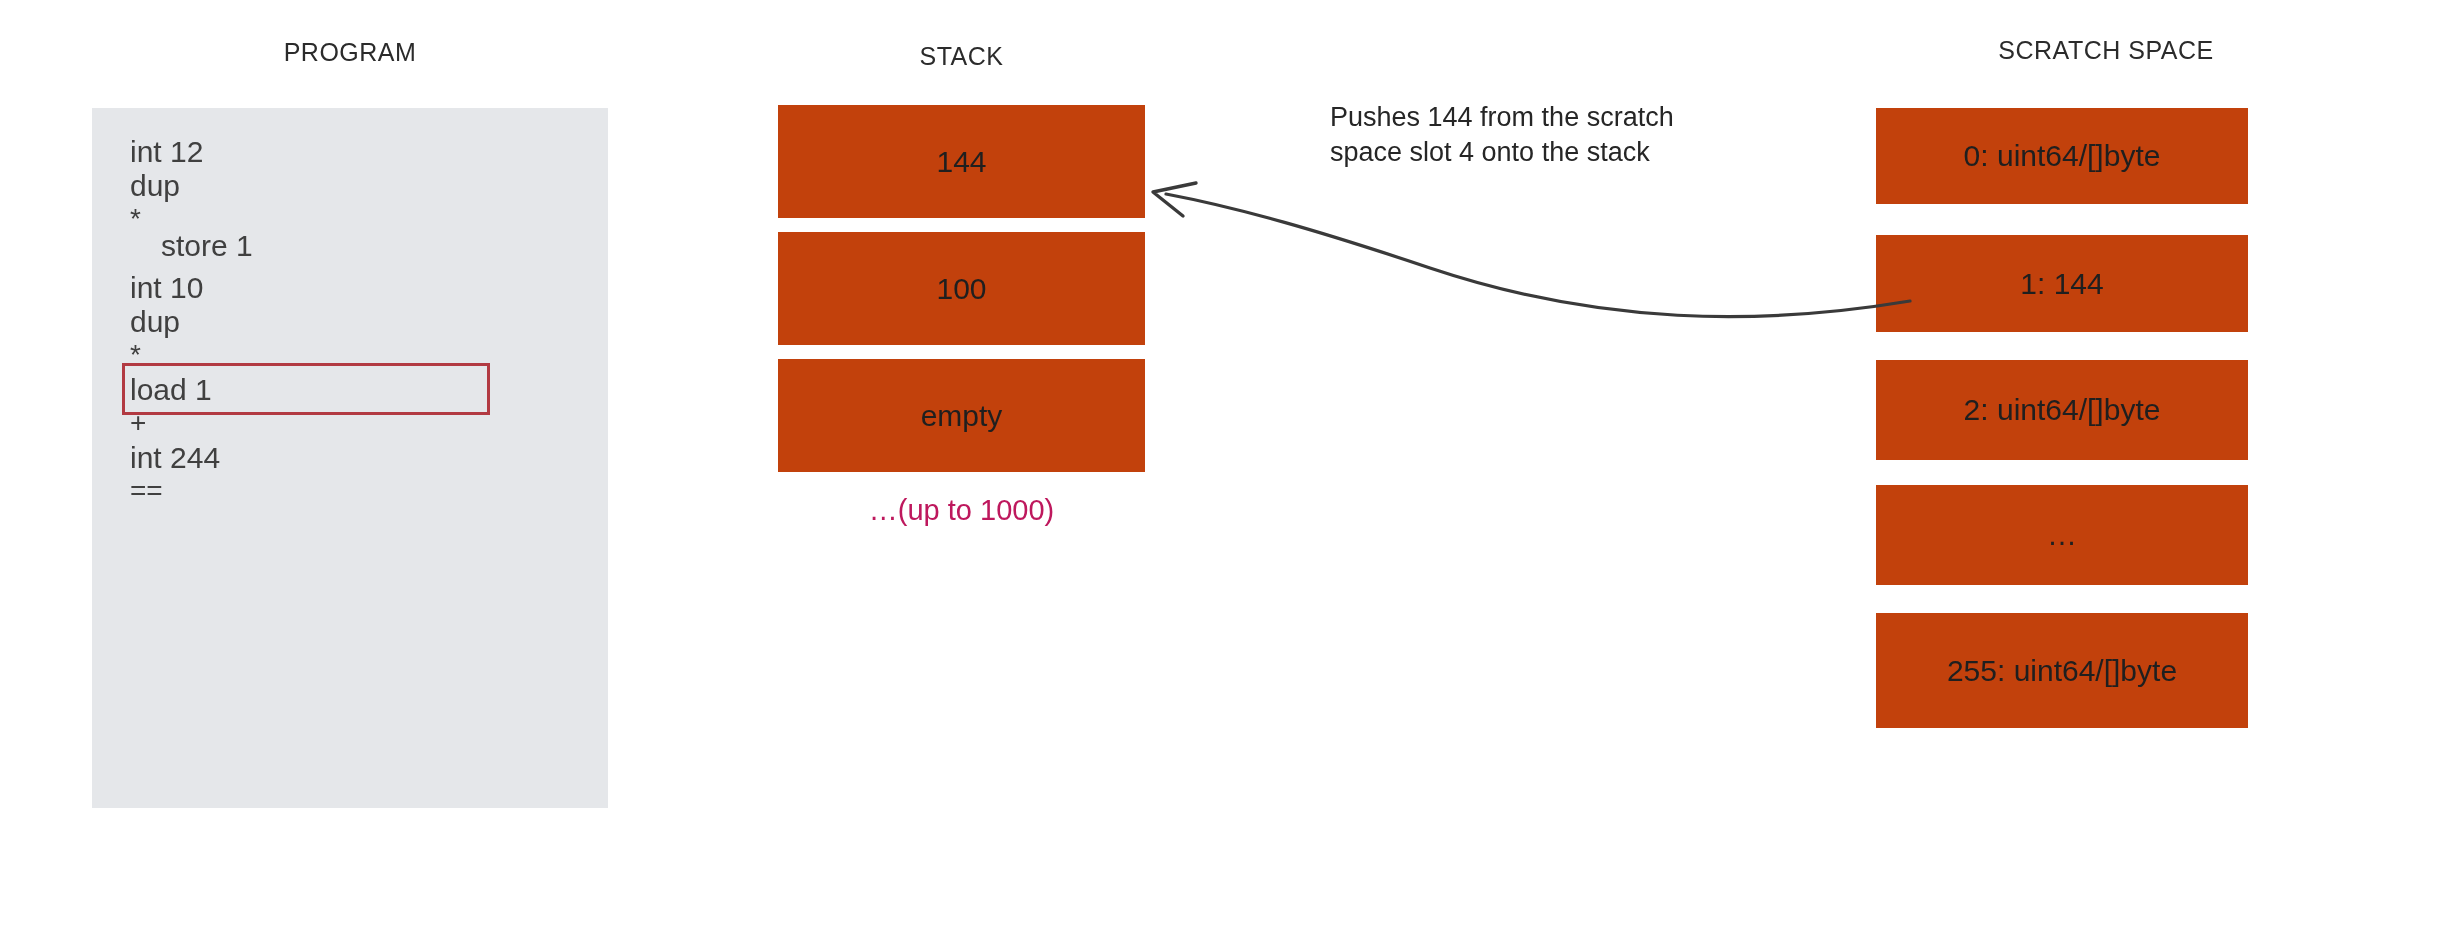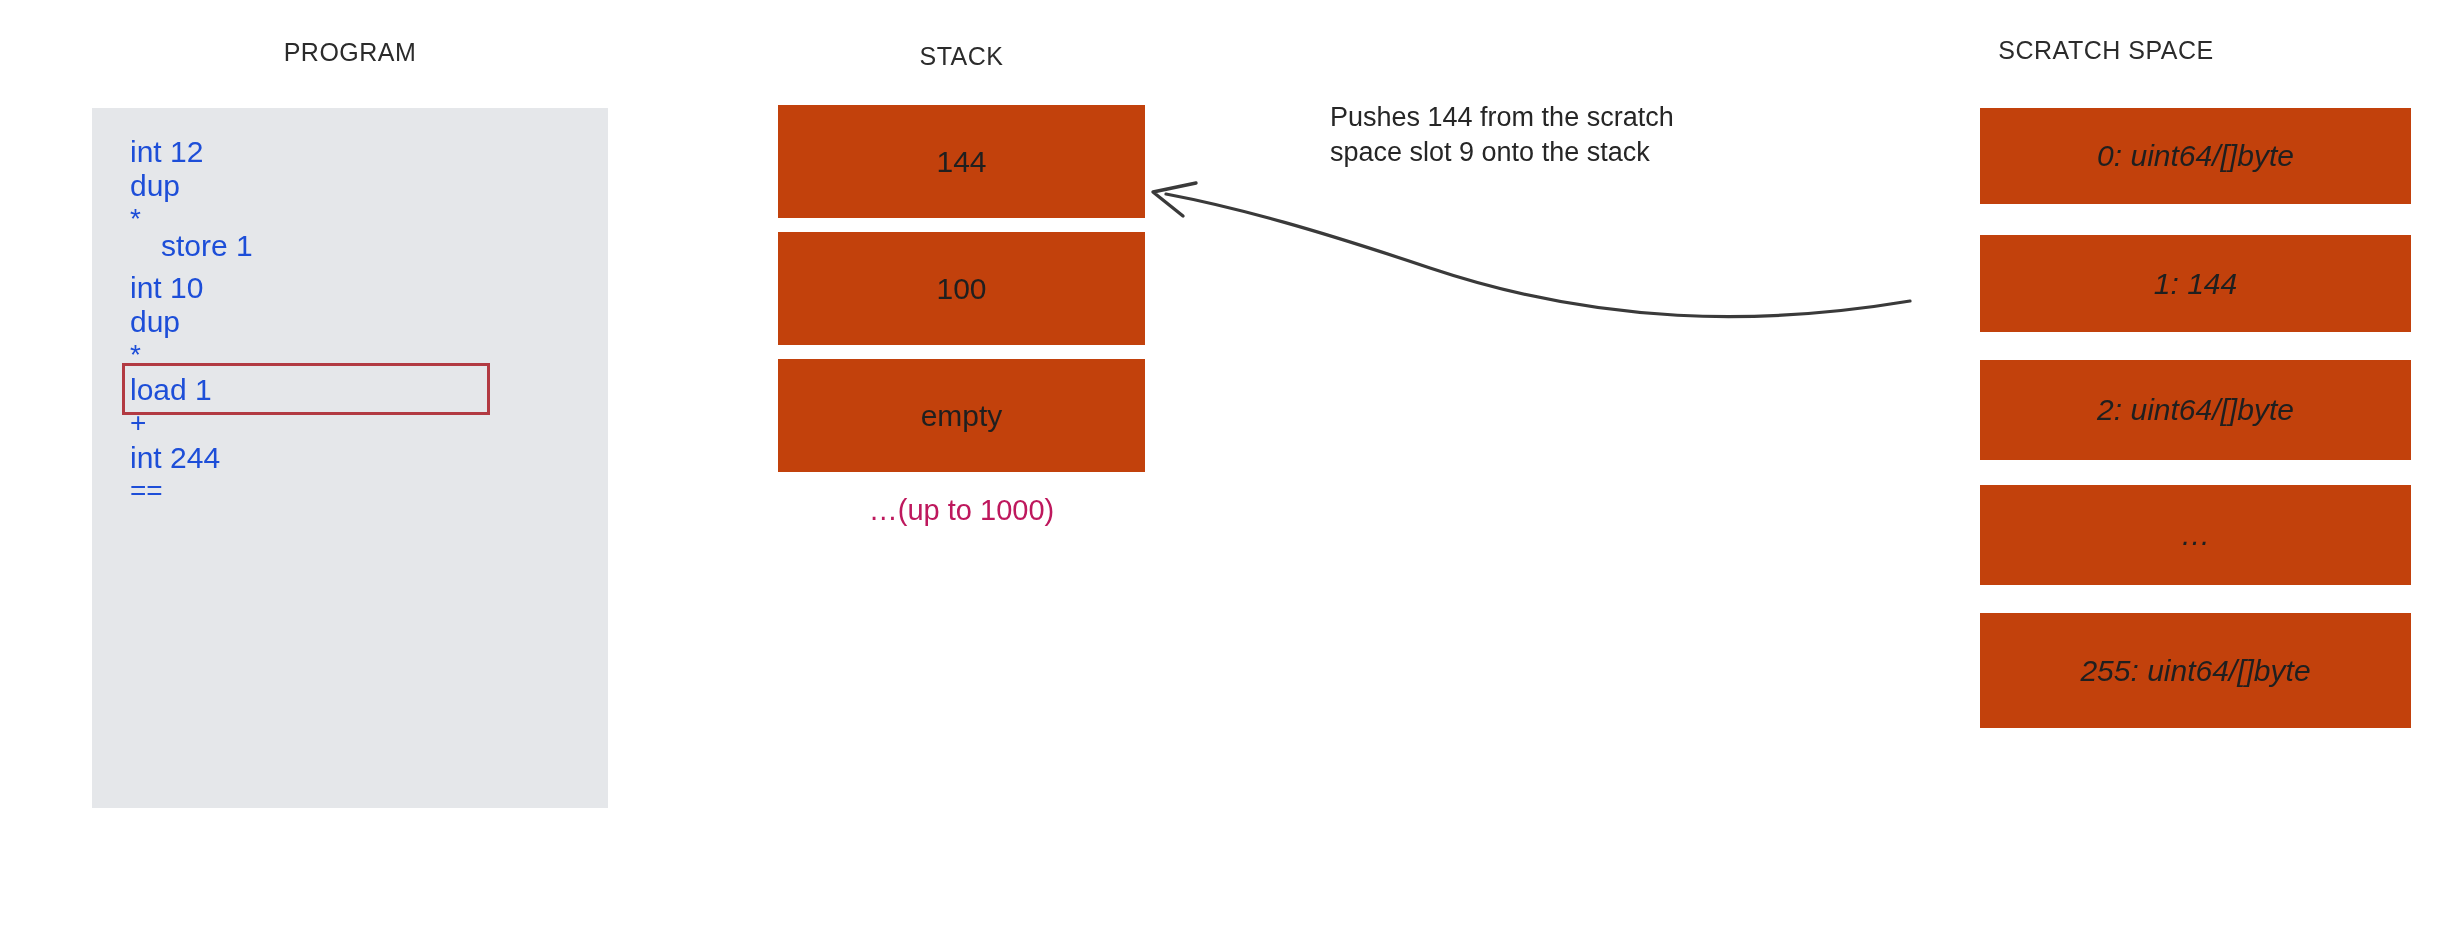--- a/index.html
+++ b/index.html
@@ -40,21 +40,21 @@
     left: 92px;
     top: 108px;
     width: 516px;
     height: 700px;
     background: #e5e7ea;
   }
   .program-line {
     position: absolute;
     left: 38px;
     font-size: 30px;
-    color: #1d4ed8;
+    color: #404040;
     line-height: 1;
     white-space: pre;
   }
   .program-line.op-sym {
     font-size: 28px;
   }
   #program-highlight {
     position: absolute;
     left: 30px;
     top: 406px;
@@ -84,21 +84,21 @@
     left: 778px;
     top: 494px;
     width: 367px;
     text-align: center;
     font-size: 29px;
     color: #be185d;
     white-space: nowrap;
   }
 
   
-  #scratch-col .slot { left: 1980px; width: 431px; font-style: italic; }
+  #scratch-col .slot { left: 1876px; width: 372px; }
 
   
   #annotation {
     position: absolute;
     left: 1330px;
     top: 100px;
     width: 470px;
     font-size: 27px;
     line-height: 1.28;
     color: #262626;
@@ -155,21 +155,21 @@
 
   <div class="slot" style="top: 108px; height: 96px;">0: uint64/[]byte</div>
       <div class="slot" style="top: 235px; height: 97px;">1: 144</div>
       <div class="slot" style="top: 360px; height: 100px;">2: uint64/[]byte</div>
       <div class="slot" style="top: 485px; height: 100px;">…</div>
       <div class="slot" style="top: 613px; height: 115px;">255: uint64/[]byte</div>
     </div>
 
   <div id="annotation">
     <span class="ann-line">Pushes 144 from the scratch</span>
-    <span class="ann-line">space slot 9 onto the stack</span>
+    <span class="ann-line">space slot 4 onto the stack</span>
   </div>
 
   <svg id="arrow-svg" viewBox="0 0 2438 934">
     <path d="M 1910 301
              C 1760 326, 1600 325, 1430 268
              C 1320 231, 1240 208, 1166 194" fill="none" stroke="#3a3a3a" stroke-width="3.2" stroke-linecap="round"></path>
     <path d="M 1196 183 L 1153 192 L 1183 216" fill="none" stroke="#3a3a3a" stroke-width="3.4" stroke-linecap="round" stroke-linejoin="round"></path>
   </svg>
 
 </div>

